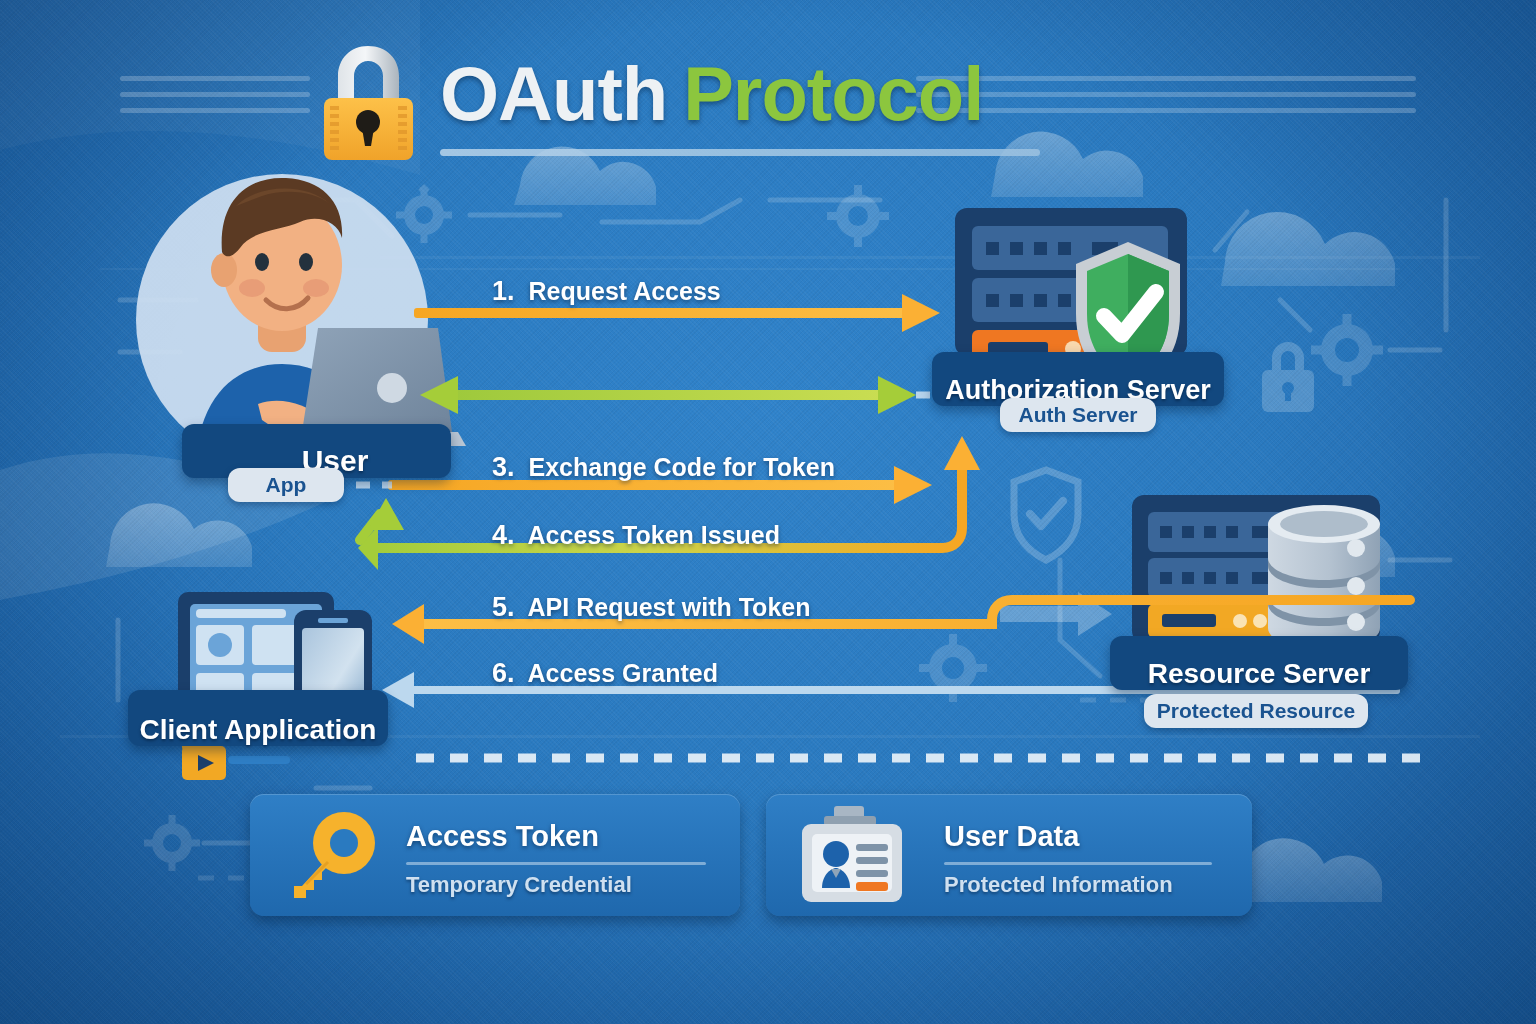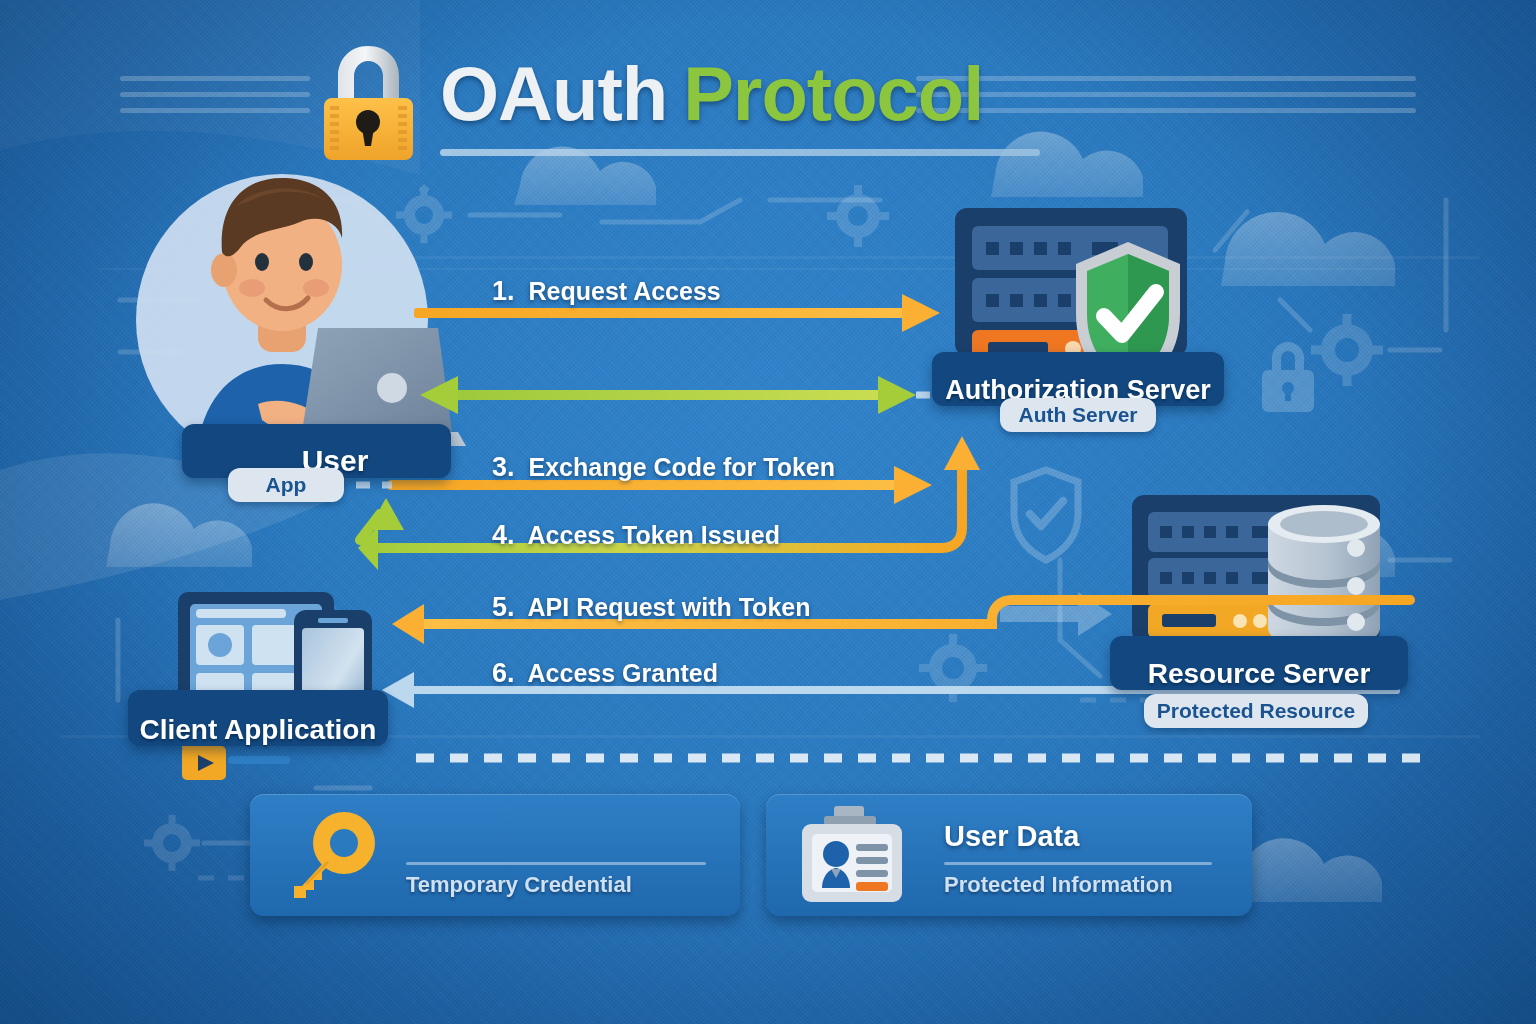--- a/index.html
+++ b/index.html
@@ -506,20 +506,23 @@
 
     <div class="legend" style="left:250px;top:794px;width:490px;height:122px;"></div>
     <div style="position:absolute;left:278px;top:810px;">
       <svg width="110" height="96" viewBox="0 0 110 96">
         <circle cx="66" cy="33" r="31" fill="#f6b22c"></circle>
         <circle cx="66" cy="33" r="14" fill="#2a7ac0"></circle>
         <path d="M48,50 L24,76 L16,76 L16,88 L28,88 L28,80 L36,80 L36,70 L44,70 L44,62 L58,48 Z" fill="#f6b22c"></path>
         <path d="M50,52 L28,74" stroke="#e09a20" stroke-width="3" opacity="0.7"></path>
       </svg>
     </div>
+    <div class="legend-title" style="left:406px;top:820px;">
+      <span>Access Token</span>
+    </div>
     <div class="legend-rule" style="left:406px;top:862px;width:300px;"></div>
     <div class="legend-sub" style="left:406px;top:872px;">
       <span>Temporary Credential</span>
     </div>
 
     <div class="legend" style="left:766px;top:794px;width:486px;height:122px;"></div>
     <div style="position:absolute;left:798px;top:806px;">
       <svg width="112" height="100" viewBox="0 0 112 100">
         <rect x="36" y="0" width="30" height="16" rx="3" fill="#a8b6c4"></rect>
         <rect x="26" y="10" width="52" height="10" rx="3" fill="#8fa0b0"></rect>

